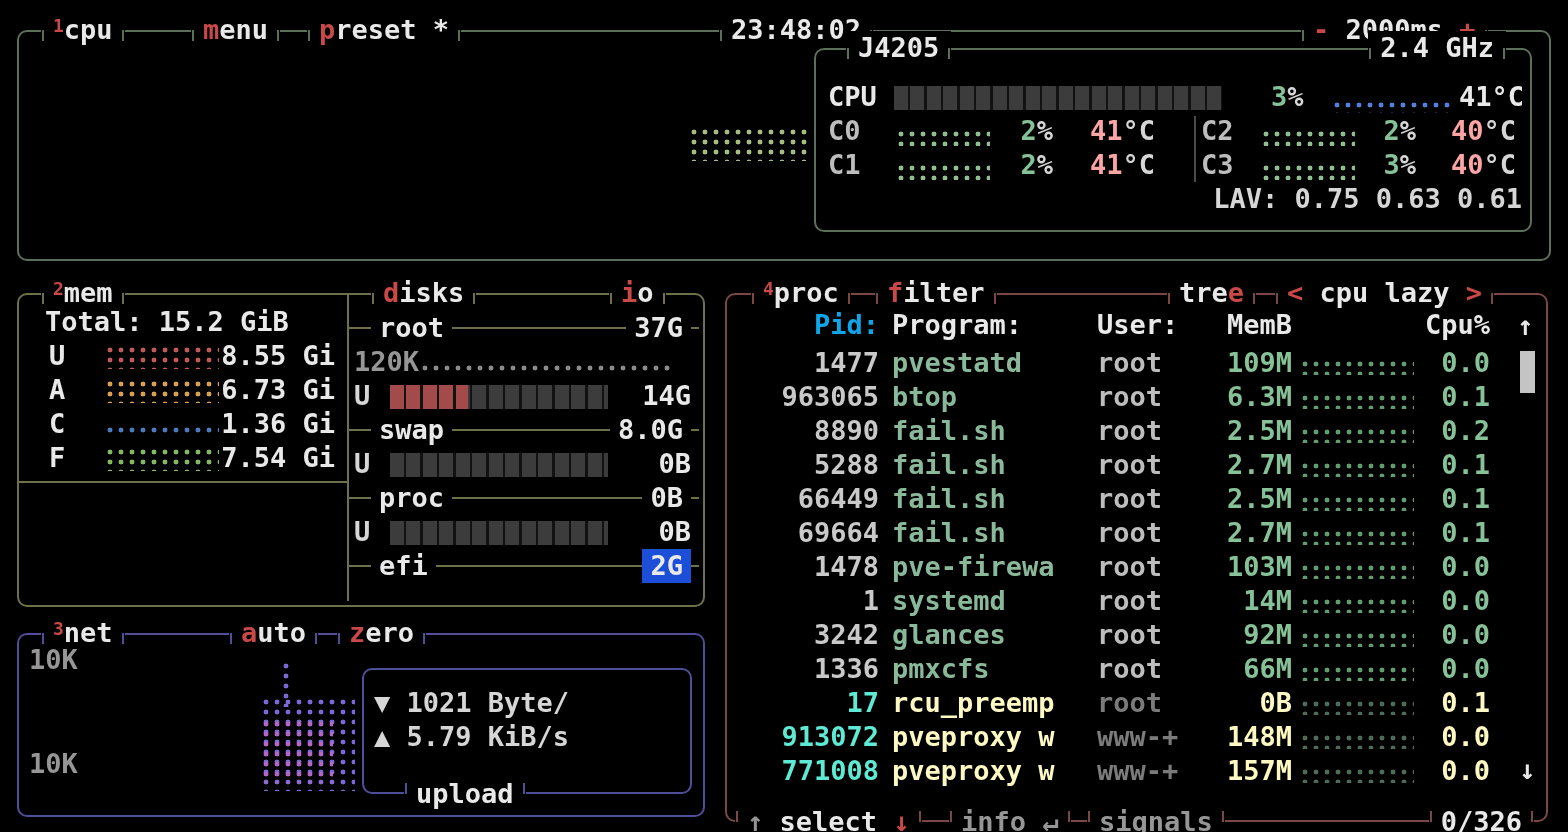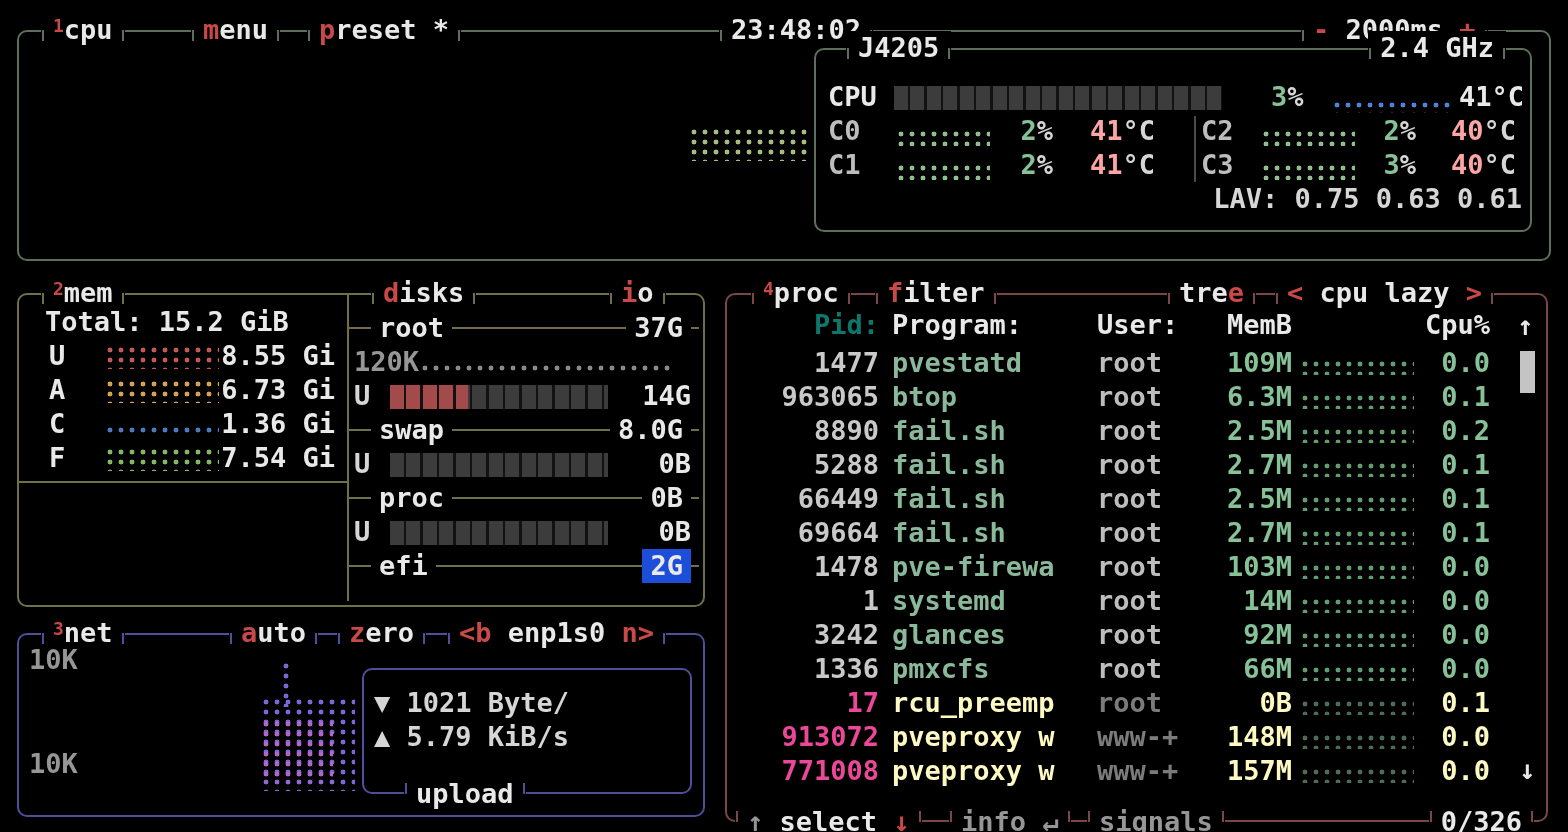--- a/index.html
+++ b/index.html
@@ -25,21 +25,21 @@
   .meter .fill{position:absolute;left:0;top:0;height:100%;background:repeating-linear-gradient(90deg,#a34a4a 0 14px,#121212 14px 16.5px);}
   .vline{position:absolute;border-left:2px solid;}
   .hline{position:absolute;border-top:2px solid;}
   .pr-row{position:absolute;left:0;width:819px;height:34px;}
   .pr-row .pid{position:absolute;left:20px;width:132px;text-align:right;color:#c9c9c9;}
   .pr-row .prog{position:absolute;left:165px;width:195px;color:#8ab89a;}
   .pr-row .usr{position:absolute;left:370px;width:110px;color:#bdbdbd;}
   .pr-row .mem{position:absolute;left:470px;width:95px;text-align:right;color:#87c197;}
   .pr-row .pdots{left:575px;top:14px;width:112px;height:14px;--c:#5f9c72;}
   .pr-row .cpu{position:absolute;left:695px;width:68px;text-align:right;color:#87c197;}
-  .pr-row.dim .pid{color:#ec4899;}
+  .pr-row.dim .pid{color:#5eead4;}
   .pr-row.dim .prog,.pr-row.dim .mem,.pr-row.dim .cpu{color:#fef9c3;}
   .pr-row.dim .usr{color:#7b7b7b;}
   .pr-row.dim .pdots{--c:#4e6b58;}
   .corecell{position:absolute;width:350px;height:34px;}
   .dval{position:absolute;right:12px;}
 </style>
 </head>
 <body>
 
 <div id="screen">
@@ -148,21 +148,20 @@
 
     <div class="hline" style="left:330px;top:270px;width:350px;border-color:#6f6f49;"></div>
     <span class="t w" style="left:352px;top:254px;background:#000;padding:0 8px;">efi</span>
     <span class="t w" style="right:12px;top:254px;background:#1d4ed8;padding:0 8px;">2G</span>
   </div>
 
   <div class="box b-net" style="left:17px;top:633px;width:684px;height:180px;">
     <span class="btitle" style="left:22px;"><span class="sup r">3</span><span class="w">net</span></span>
     <span class="btitle" style="left:210px;"><span class="r">a</span><span class="w">uto</span></span>
     <span class="btitle" style="left:318px;"><span class="r">z</span><span class="w">ero</span></span>
-    <span class="btitle" style="left:428px;"><span class="r">&lt;b</span>&nbsp;<span class="w">enp1s0</span>&nbsp;<span class="r">n&gt;</span></span>
 
     <span class="t gr" style="left:10px;top:8px;">10K</span>
     <span class="t gr" style="left:10px;top:112px;">10K</span>
 
     <div class="dots" style="left:264px;top:28px;width:11px;height:44px;--c:#7a68d8;"></div>
     <div class="dots" style="left:244px;top:64px;width:92px;height:92px;--c:#7a68d8;"></div>
     <div class="dots" style="left:244px;top:86px;width:70px;height:62px;--c:#b565c9;"></div>
 
     <div class="box b-net" style="left:343px;top:33px;width:326px;height:122px;">
       <span class="t" style="left:10px;top:16px;"><span class="lg">▼</span>&nbsp;<span class="lg">1021 Byte/</span></span>
@@ -171,21 +170,21 @@
     </div>
   </div>
 
   <div class="box b-proc" style="left:725px;top:293px;width:819px;height:525px;">
     <span class="btitle" style="left:24px;"><span class="sup r">4</span><span class="w">proc</span></span>
     <span class="btitle" style="left:148px;"><span class="r">f</span><span class="w">ilter</span></span>
     <span class="btitle" style="left:440px;"><span class="w">tre</span><span class="r">e</span></span>
     <span class="btitle" style="left:548px;"><span class="r">&lt;</span>&nbsp;<span class="w">cpu lazy</span>&nbsp;<span class="r">&gt;</span></span>
 
     <div class="pr-row" style="top:14px;">
-      <span class="pid" style="color:#0f766e;">Pid:</span>
+      <span class="pid" style="color:#0ea5e9;">Pid:</span>
       <span class="prog" style="color:#e9e9e9;">Program:</span>
       <span class="usr" style="color:#e9e9e9;">User:</span>
       <span class="mem" style="color:#e9e9e9;">MemB</span>
       <span class="cpu" style="color:#e9e9e9;">Cpu%</span>
       <span class="t w" style="left:790px;">↑</span>
     </div>
 
     <div style="position:absolute;left:793px;top:56px;width:15px;height:42px;background:#c4c4c4;"></div>
     <span class="t w" style="left:792px;top:458px;">↓</span>
 

